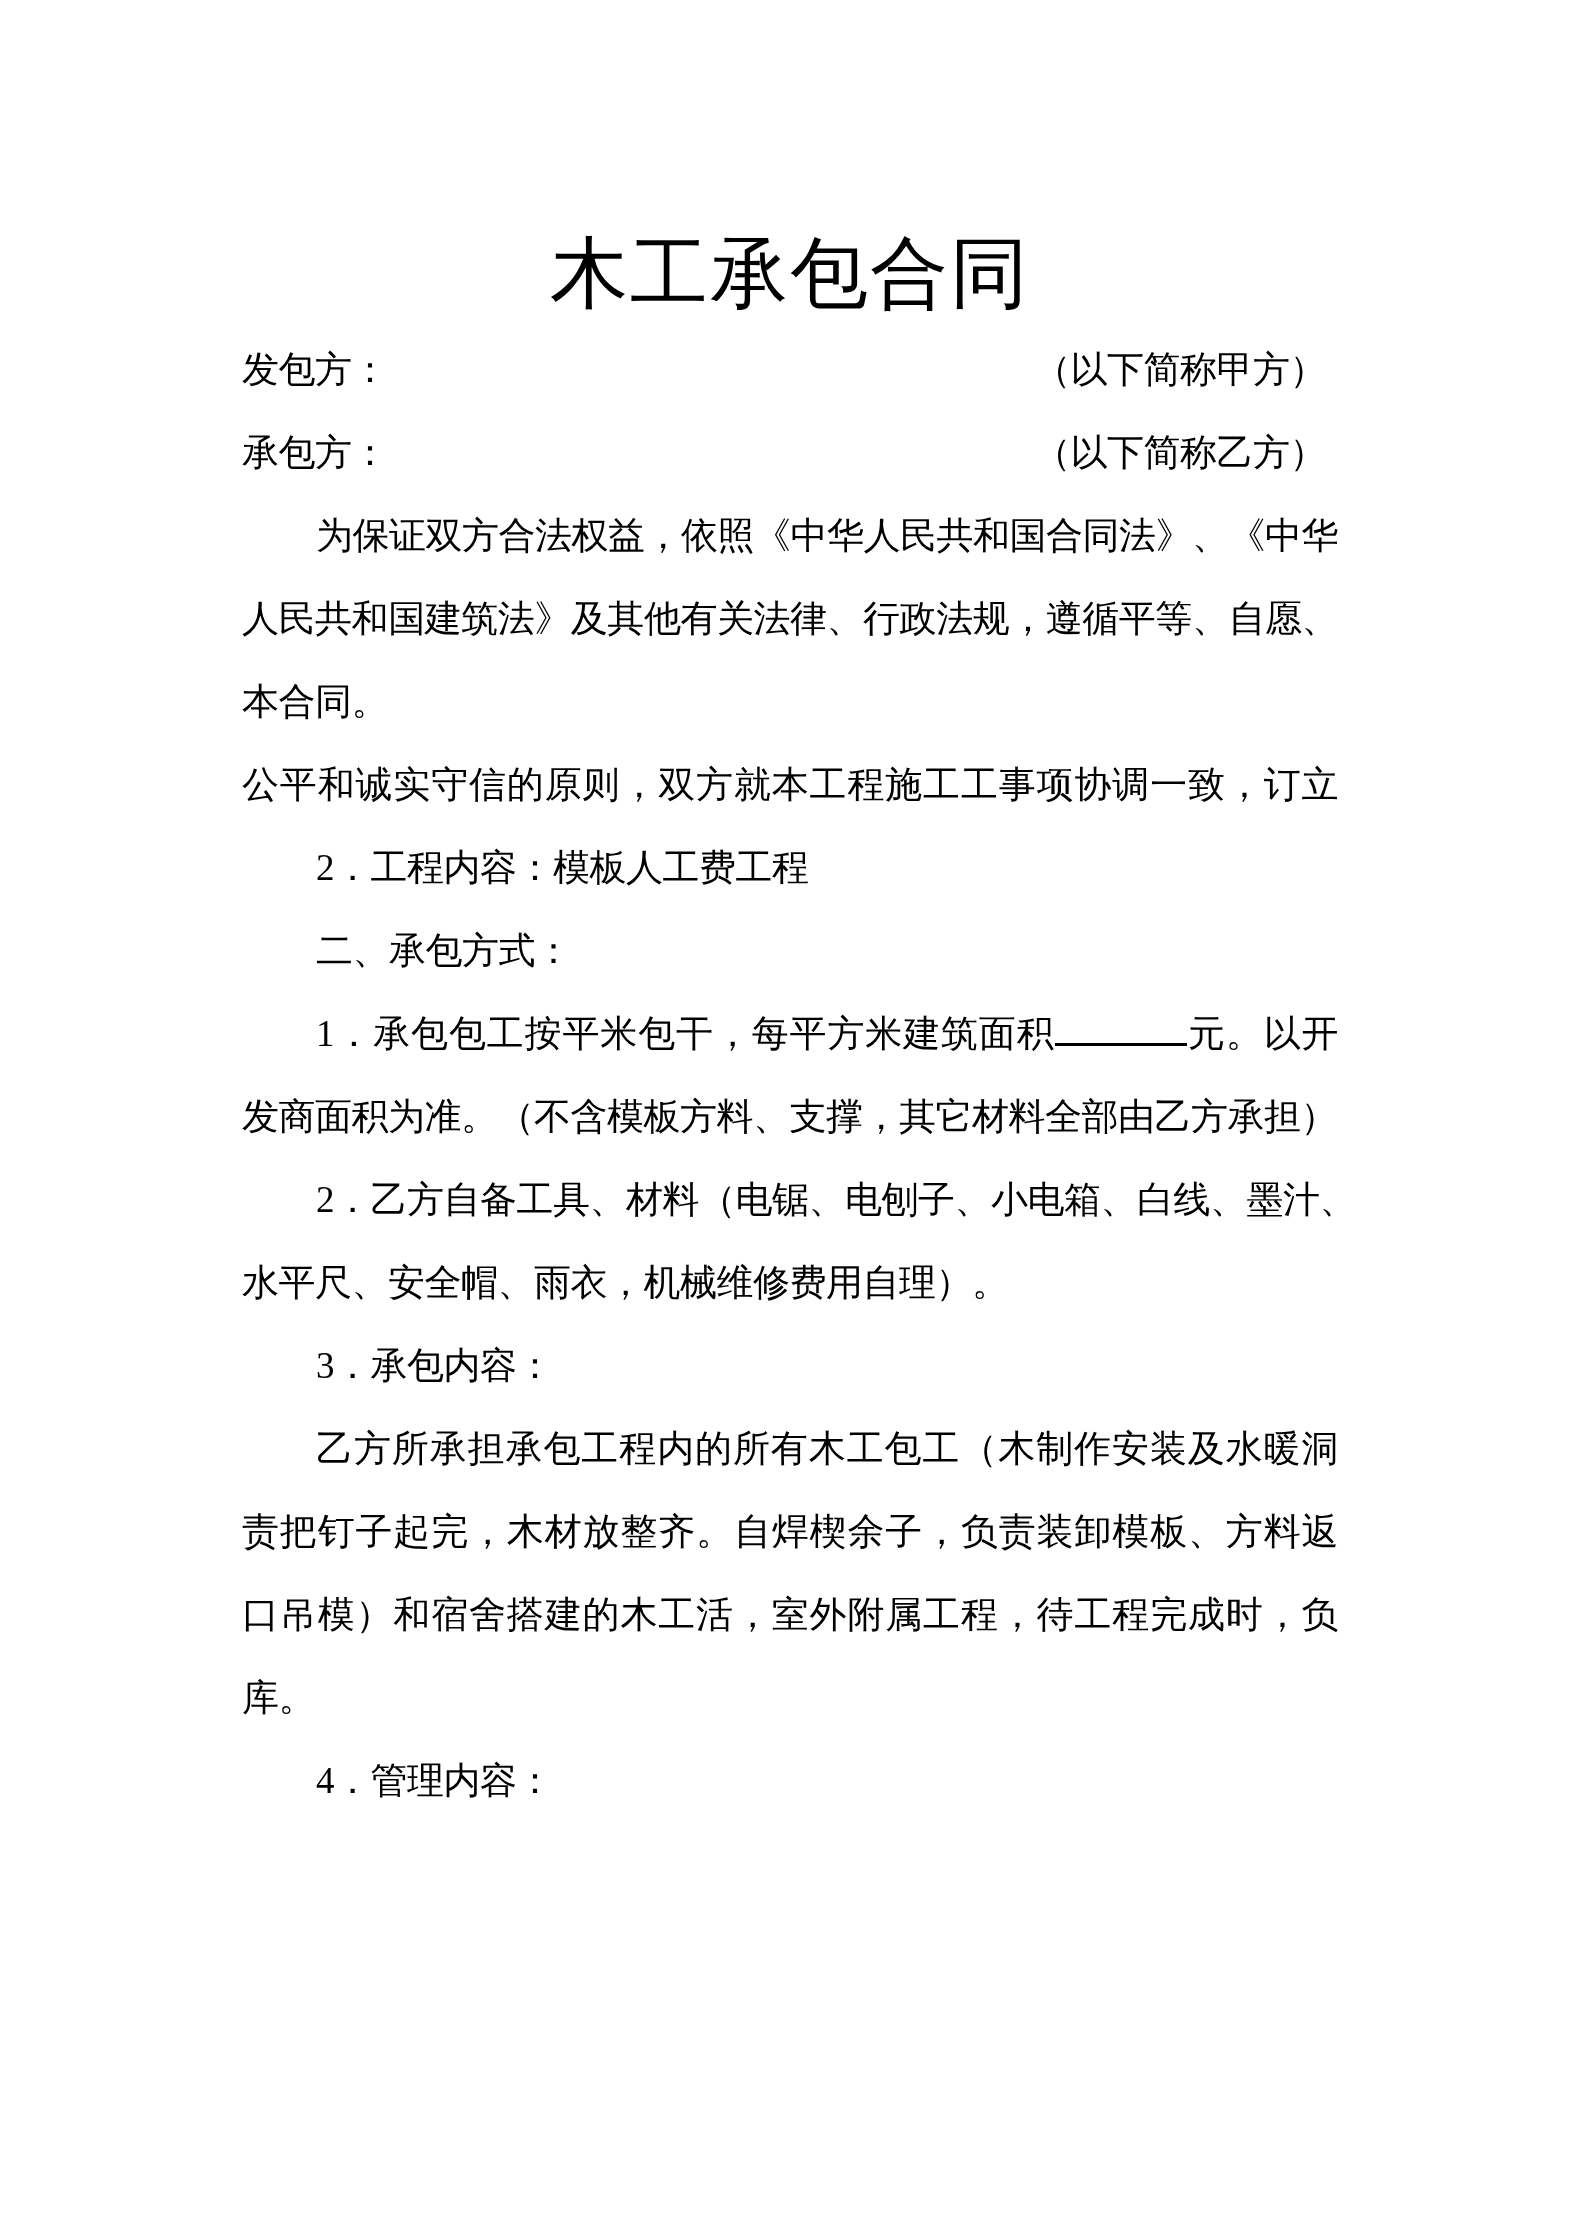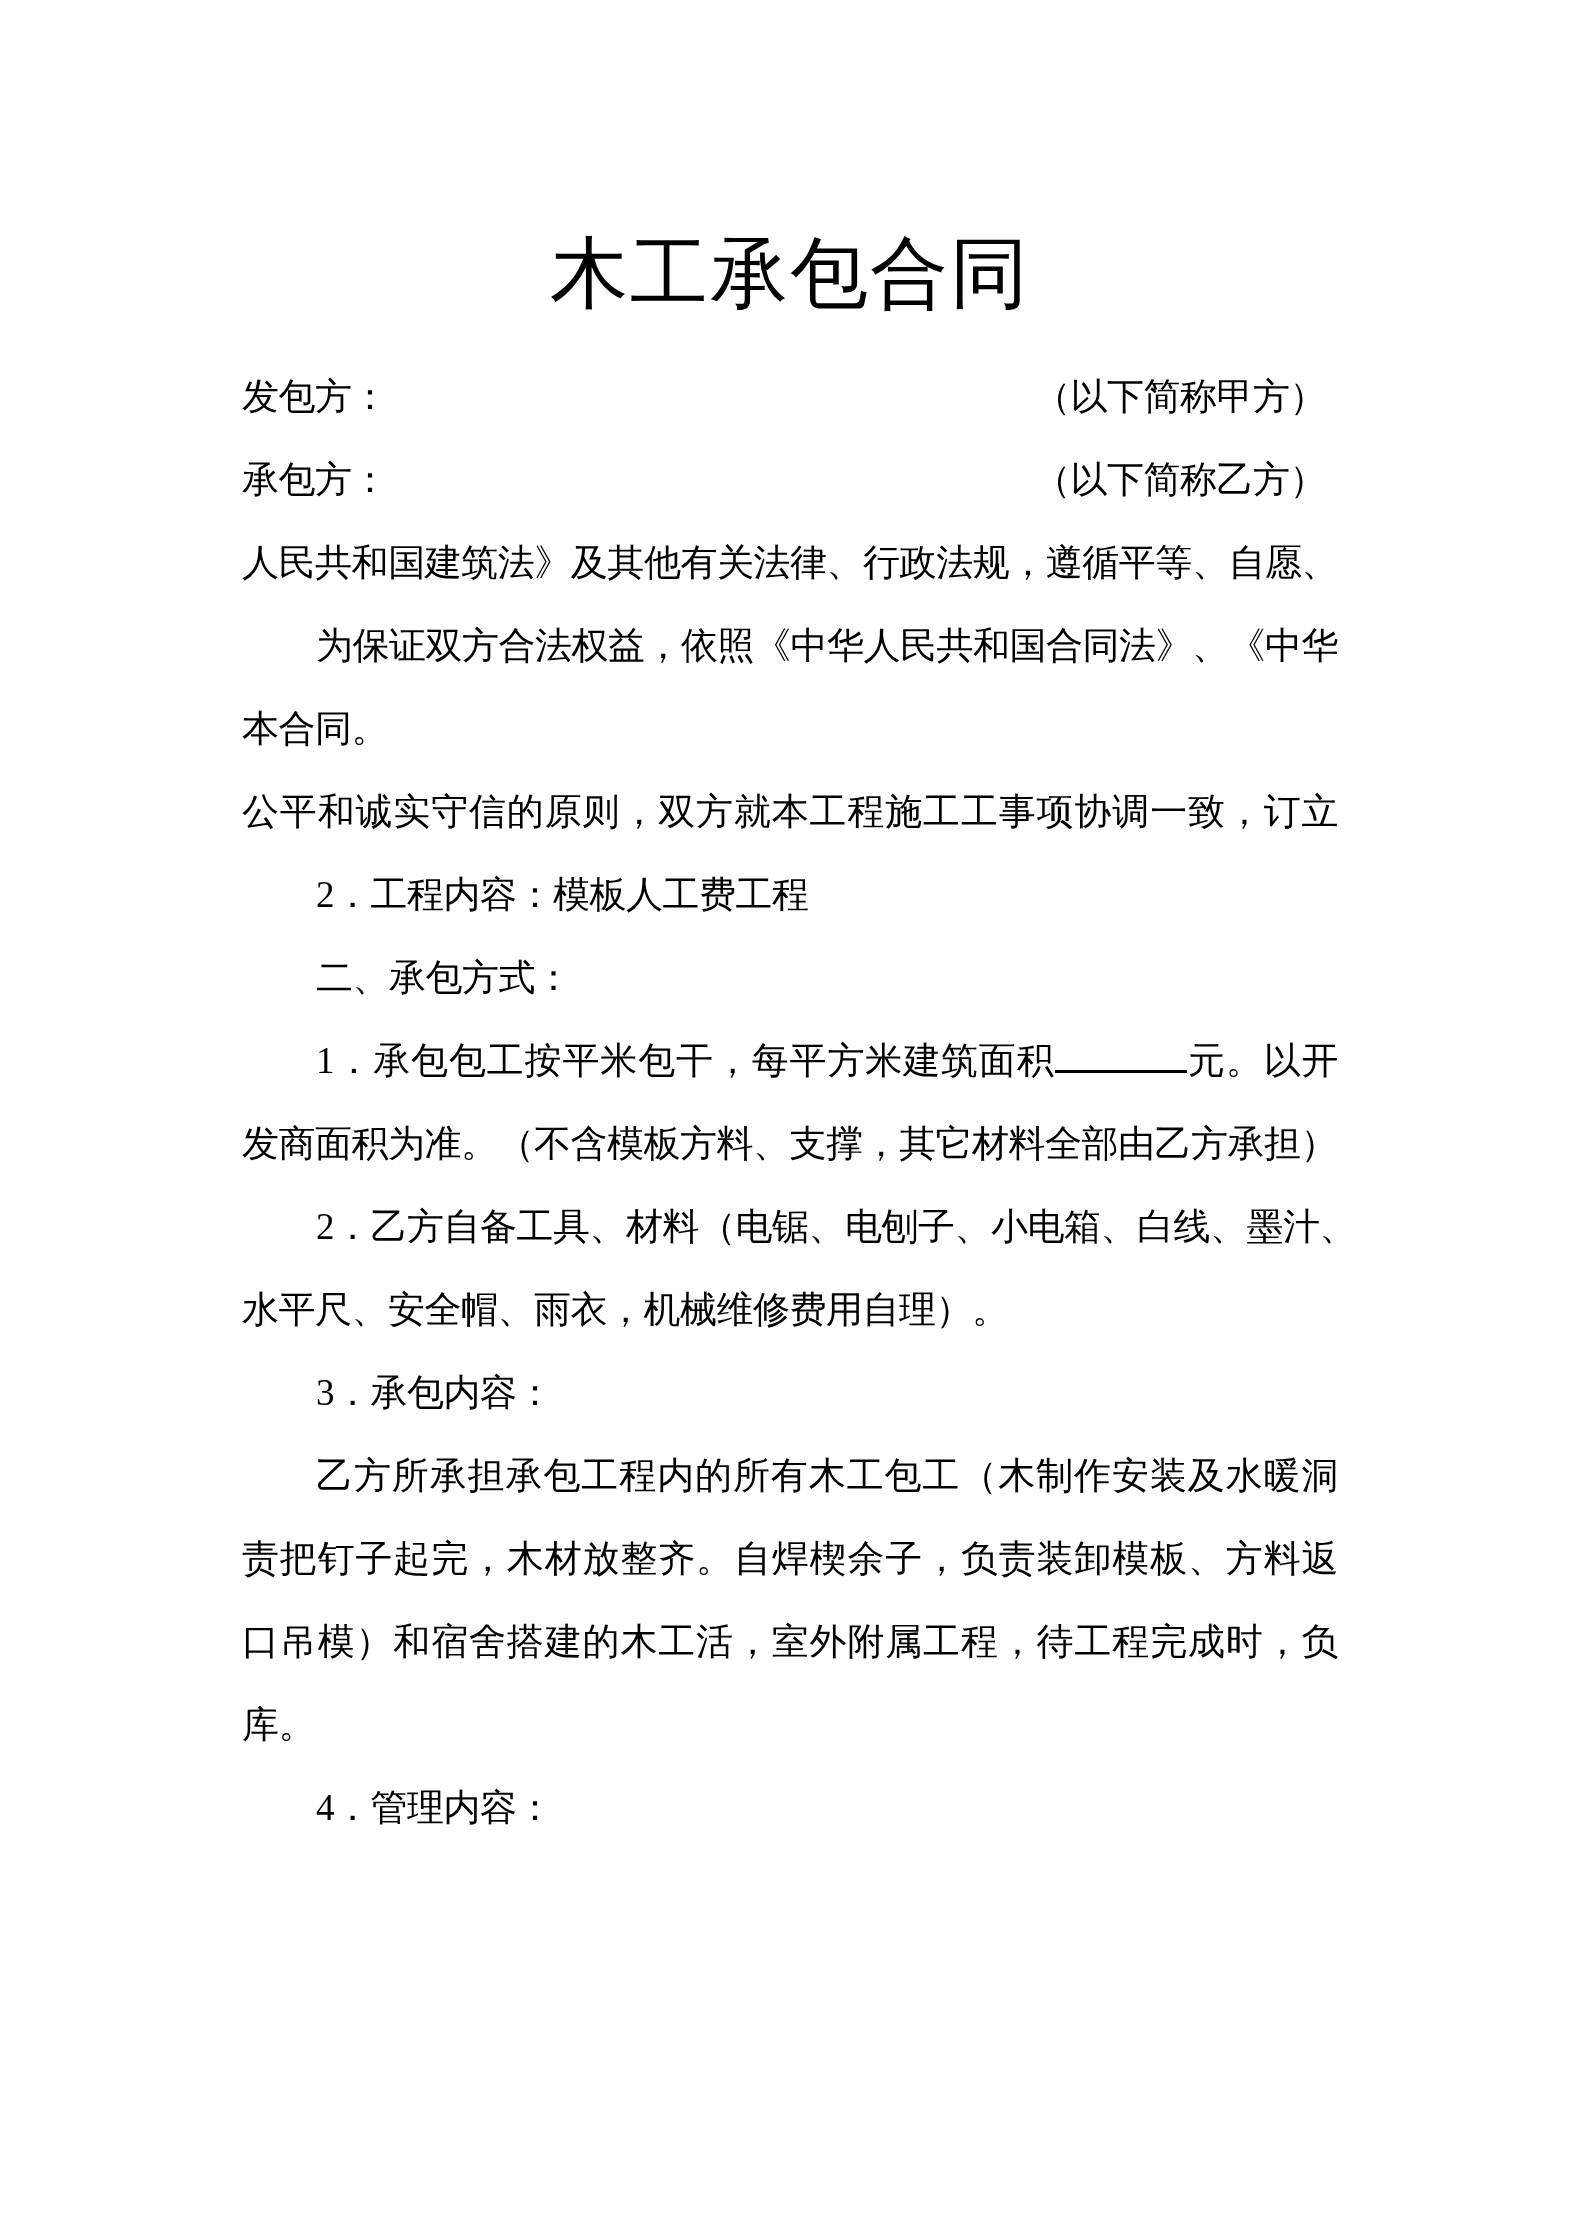--- a/index.html
+++ b/index.html
@@ -19,21 +19,21 @@
     left:242px;
     width:1096px;
     text-align:center;
     font-size:78px;
     line-height:96px;
     letter-spacing:2px;
     white-space:nowrap;
   }
   .lines{
     position:absolute;
-    top:327px;
+    top:300px;
     left:242px;
     width:1096px;
   }
   .line{
     height:83px;
     line-height:83px;
     font-size:37px;
     letter-spacing:-0.5px;
     white-space:nowrap;
   }
@@ -64,22 +64,22 @@
     <div class="line row">
       <span>发包方：</span>
       <span>（以下简称甲方）</span>
     </div>
 
     <div class="line row">
       <span>承包方：</span>
       <span>（以下简称乙方）</span>
     </div>
 
+    <div class="line ind j">为保证双方合法权益，依照《中华人民共和国合同法》、《中华</div>
     <div class="line j">人民共和国建筑法》及其他有关法律、行政法规，遵循平等、自愿、</div>
-    <div class="line ind j">为保证双方合法权益，依照《中华人民共和国合同法》、《中华</div>
     <div class="line">本合同。</div>
     <div class="line j">公平和诚实守信的原则，双方就本工程施工工事项协调一致，订立</div>
 
     <div class="line ind">2．工程内容：模板人工费工程</div>
 
     <div class="line ind">二、承包方式：</div>
 
     <div class="line ind j">
       <span>1．承包包工按平米包干，每平方米建筑面积</span><span class="blank"></span><span>元。以开</span>
     </div>

